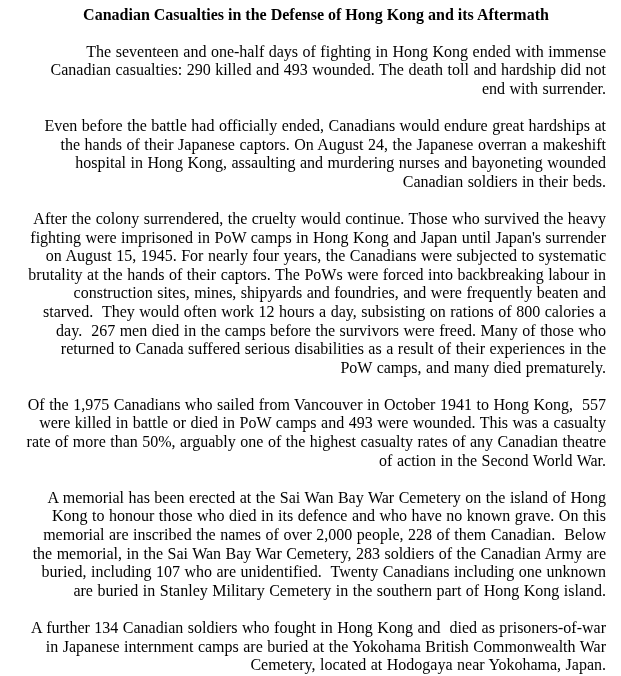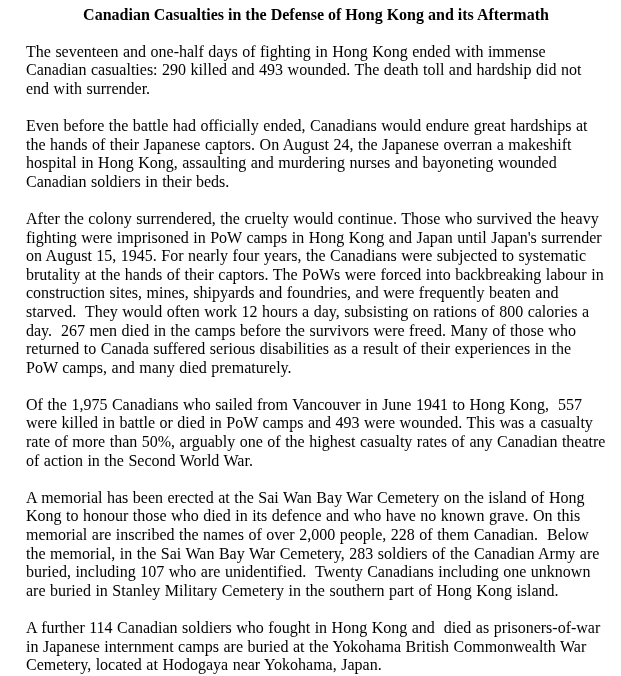--- a/index.html
+++ b/index.html
@@ -24,35 +24,35 @@
     font-weight: bold;
     text-align: center;
     line-height: 19px;
     margin: 0;
     white-space: pre-wrap;
   }
   .doc-paragraph {
     font-size: 16px;
     line-height: 18.6px;
     margin: 18.6px 0 0 0;
-    text-align: left;
+    text-align: right;
     white-space: pre-wrap;
     word-spacing: 0.5px;
   }
 </style>
 </head>
 <body>
 
 <div class="page">
   <h1 class="doc-title">Canadian Casualties in the Defense of Hong Kong and its Aftermath</h1>
 
   <p class="doc-paragraph">The seventeen and one-half days of fighting in Hong Kong ended with immense Canadian casualties: 290 killed and 493 wounded. The death toll and hardship did not end with surrender.</p>
 
   <p class="doc-paragraph">Even before the battle had officially ended, Canadians would endure great hardships at the hands of their Japanese captors. On August 24, the Japanese overran a makeshift hospital in Hong Kong, assaulting and murdering nurses and bayoneting wounded Canadian soldiers in their beds.</p>
 
   <p class="doc-paragraph">After the colony surrendered, the cruelty would continue. Those who survived the heavy fighting were imprisoned in PoW camps in Hong Kong and Japan until Japan's surrender on August 15, 1945. For nearly four years, the Canadians were subjected to systematic brutality at the hands of their captors. The PoWs were forced into backbreaking labour in construction sites, mines, shipyards and foundries, and were frequently beaten and starved.  They would often work 12 hours a day, subsisting on rations of 800 calories a day.  267 men died in the camps before the survivors were freed. Many of those who returned to Canada suffered serious disabilities as a result of their experiences in the PoW camps, and many died prematurely.</p>
 
-  <p class="doc-paragraph">Of the 1,975 Canadians who sailed from Vancouver in June 1941 to Hong Kong,  557 were killed in battle or died in PoW camps and 493 were wounded. This was a casualty rate of more than 50%, arguably one of the highest casualty rates of any Canadian theatre of action in the Second World War.</p>
+  <p class="doc-paragraph">Of the 1,975 Canadians who sailed from Vancouver in October 1941 to Hong Kong,  557 were killed in battle or died in PoW camps and 493 were wounded. This was a casualty rate of more than 50%, arguably one of the highest casualty rates of any Canadian theatre of action in the Second World War.</p>
 
   <p class="doc-paragraph">A memorial has been erected at the Sai Wan Bay War Cemetery on the island of Hong Kong to honour those who died in its defence and who have no known grave. On this memorial are inscribed the names of over 2,000 people, 228 of them Canadian.  Below the memorial, in the Sai Wan Bay War Cemetery, 283 soldiers of the Canadian Army are buried, including 107 who are unidentified.  Twenty Canadians including one unknown are buried in Stanley Military Cemetery in the southern part of Hong Kong island.</p>
 
-  <p class="doc-paragraph">A further 114 Canadian soldiers who fought in Hong Kong and  died as prisoners-of-war in Japanese internment camps are buried at the Yokohama British Commonwealth War Cemetery, located at Hodogaya near Yokohama, Japan.</p>
+  <p class="doc-paragraph">A further 134 Canadian soldiers who fought in Hong Kong and  died as prisoners-of-war in Japanese internment camps are buried at the Yokohama British Commonwealth War Cemetery, located at Hodogaya near Yokohama, Japan.</p>
 </div>
 
 </body></html>

